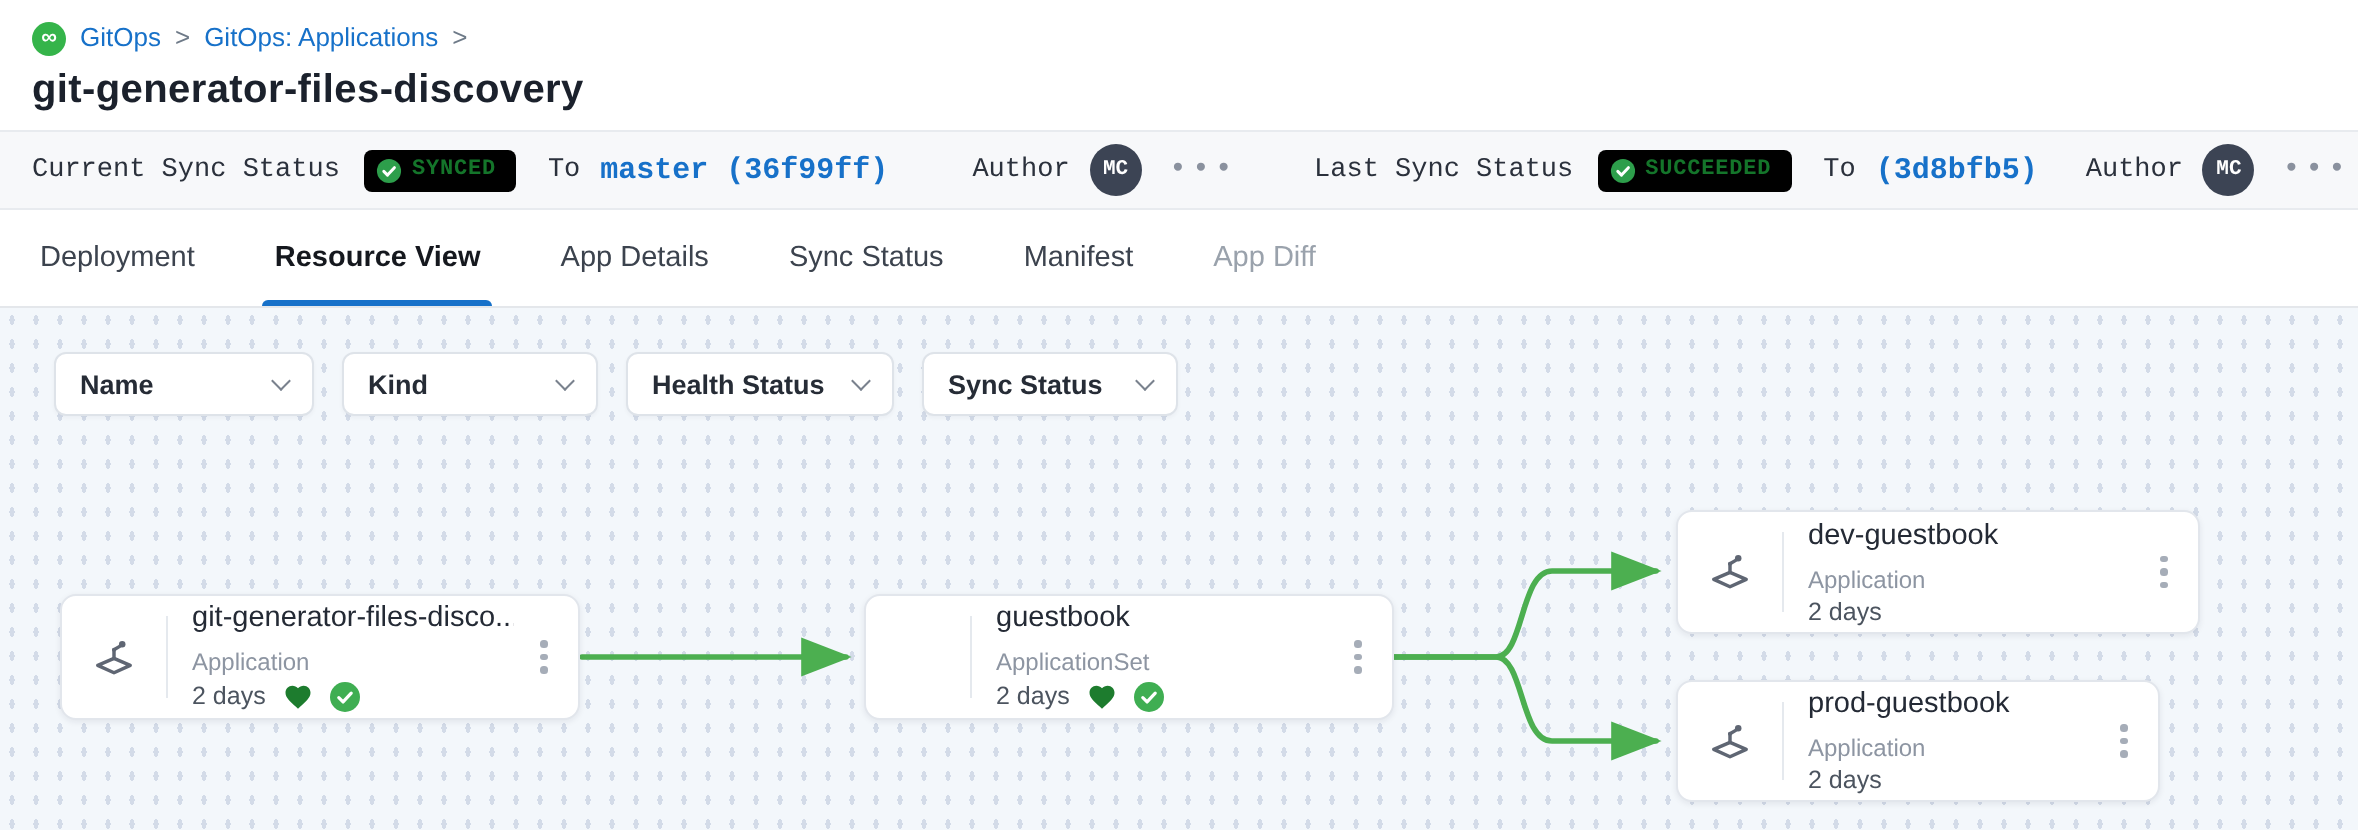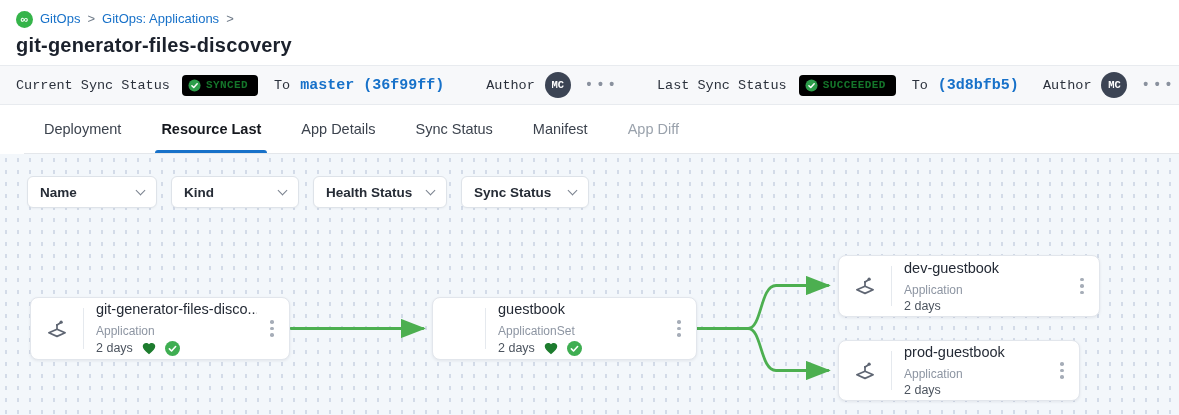--- a/index.html
+++ b/index.html
@@ -45,21 +45,21 @@
   .avatar {
     width:26px; height:26px; border-radius:50%; background:#3c4454; color:#fff;
     font-size:10.5px; font-weight:700; display:flex; align-items:center; justify-content:center;
     margin-right:14px; flex:0 0 26px;
   }
   .hdots { color:#8a919e; letter-spacing:3px; font-size:14px; font-weight:700; margin-right:20px; cursor:pointer; }
   .vdiv { width:1px; height:20px; background:#dde1e7; margin-right:18px; }
   .agent-label { margin-right:8px; }
 
   
-  .tabs { height:49px; flex:0 0 49px; display:flex; align-items:stretch; background:#fff; border-bottom:1px solid #e4e7eb;margin-left:24px; }
+  .tabs { height:49px; flex:0 0 49px; display:flex; align-items:stretch; background:#fff; border-bottom:1px solid #e4e7eb; }
   .tab { display:flex; align-items:center; padding:0 20px; font-size:14.5px; color:#3c434e; position:relative; cursor:pointer; }
   .tab.active { font-weight:700; color:#15181e; }
   .tab.active::after { content:""; position:absolute; left:14px; right:14px; bottom:0; height:3px; background:#1771c9; border-radius:3px 3px 0 0; }
   .tab.disabled { color:#9aa2ac; cursor:default; }
 
   
   .canvas {
     position:relative; flex:1; overflow:hidden;
     background-color:#f3f7fb;
     background-image: radial-gradient(1.3px 2.4px at 6px 6px, #d3dbe8 98%, transparent 100%);
@@ -136,21 +136,21 @@
     <span class="avatar">MC</span>
     <span class="hdots">•••</span>
     <span class="vdiv"></span>
 
     <span class="agent-label">Agent:</span>
     <span>docsagent</span>
   </div>
 
   <div class="tabs">
     <div class="tab">Deployment</div>
-    <div class="tab active">Resource Last</div>
+    <div class="tab active">Resource View</div>
     <div class="tab">App Details</div>
     <div class="tab">Sync Status</div>
     <div class="tab">Manifest</div>
     <div class="tab disabled">App Diff</div>
   </div>
 
   <div class="canvas">
 
     <svg class="edges" viewBox="0 0 1179 258">
       <defs>

